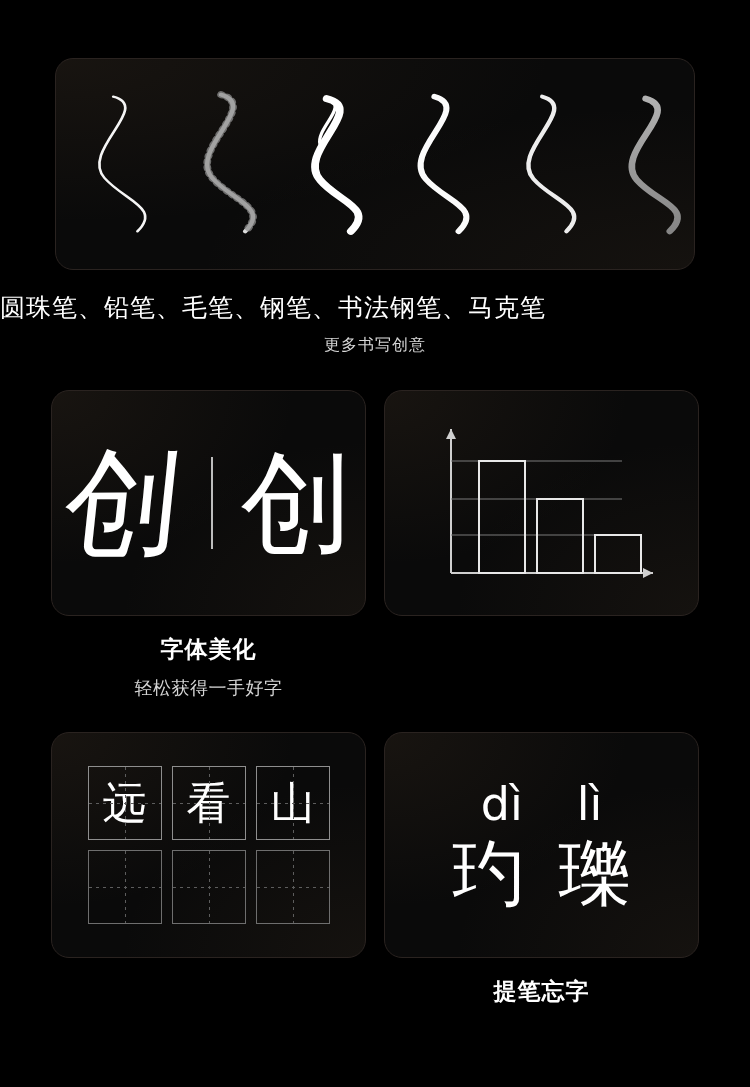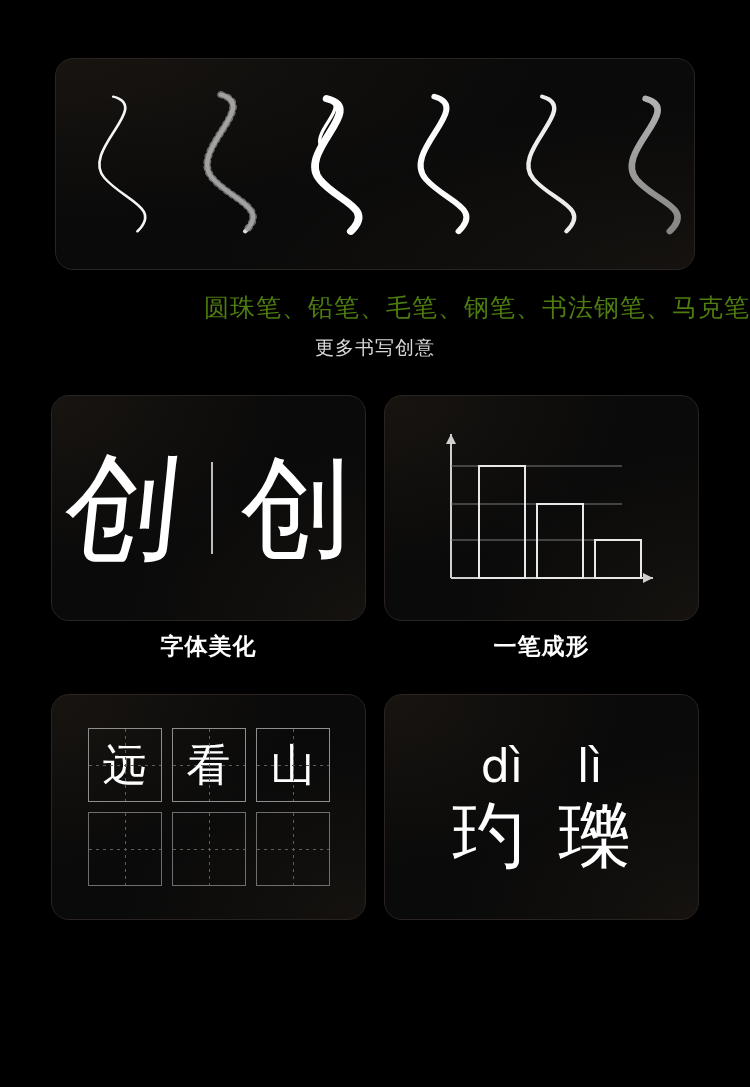--- a/index.html
+++ b/index.html
@@ -31,31 +31,31 @@
   }
 
   
   .pens-card {
     margin: 58px 55px 0 55px;
     height: 212px;
   }
   .pens-svg { display: block; width: 100%; height: 100%; }
 
   .caption-main {
-    text-align: right;
-    color: #4d7c0f;
+    text-align: left;
+    color: #ffffff;
     font-size: 25px;
     letter-spacing: 1px;
     margin-top: 22px;
     line-height: 1.25;
   }
   .caption-sub {
     text-align: center;
     color: #d8d8d8;
-    font-size: 19px;
+    font-size: 16px;
     margin-top: 12px;
     letter-spacing: 1px;
   }
 
   
   .feature-row {
     display: flex;
     justify-content: center;
     gap: 18px;
     margin-top: 34px;
@@ -67,21 +67,21 @@
     height: 226px;
     display: flex;
     align-items: center;
     justify-content: center;
   }
   .feature-title {
     text-align: center;
     color: #ffffff;
     font-size: 23px;
     font-weight: bold;
-    margin-top: 10px;
+    margin-top: 18px;
     letter-spacing: 1px;
   }
   .feature-desc {
     text-align: center;
     color: #d5d5d5;
     font-size: 18px;
     margin-top: 11px;
     letter-spacing: 0.5px;
   }
 
@@ -204,41 +204,41 @@
 
     <div class="feature">
       <div class="card">
         <div class="glyph-wrap">
           <span class="glyph-brush">创</span>
           <span class="glyph-sep"></span>
           <span class="glyph-neat">创</span>
         </div>
       </div>
       <div class="feature-title">字体美化</div>
+      <div class="feature-desc">轻松获得一手好字</div>
     </div>
 
     <div class="feature">
       <div class="card">
         <svg class="chart-svg" viewBox="0 0 250 180">
 
           <line x1="34" y1="160" x2="236" y2="160" stroke="#cfcfcf" stroke-width="2"></line>
           <polygon points="236,160 226,155 226,165" fill="#cfcfcf"></polygon>
           <line x1="34" y1="160" x2="34" y2="16" stroke="#cfcfcf" stroke-width="2"></line>
           <polygon points="34,16 29,26 39,26" fill="#cfcfcf"></polygon>
 
           <line x1="34" y1="48" x2="205" y2="48" stroke="#7a7a7a" stroke-width="1"></line>
           <line x1="34" y1="86" x2="205" y2="86" stroke="#7a7a7a" stroke-width="1"></line>
           <line x1="34" y1="122" x2="205" y2="122" stroke="#7a7a7a" stroke-width="1"></line>
 
           <rect x="62" y="48" width="46" height="112" fill="none" stroke="#e8e8e8" stroke-width="2"></rect>
           <rect x="120" y="86" width="46" height="74" fill="none" stroke="#e8e8e8" stroke-width="2"></rect>
           <rect x="178" y="122" width="46" height="38" fill="none" stroke="#e8e8e8" stroke-width="2"></rect>
         </svg>
       </div>
-      <div class="feature-title">一笔成形</div>
     </div>
   </div>
 
   <div class="feature-row row2">
 
     <div class="feature">
       <div class="card">
         <div class="tzg">
           <div class="tzg-cell">远</div>
           <div class="tzg-cell">看</div>
@@ -256,16 +256,17 @@
           <div class="pinyin-row">
             <span>dì</span>
             <span>lì</span>
           </div>
           <div class="hanzi-row">
             <span>玓</span>
             <span>瓅</span>
           </div>
         </div>
       </div>
+      <div class="feature-title">提笔忘字</div>
     </div>
   </div>
 
 </div>
 
 </body></html>

